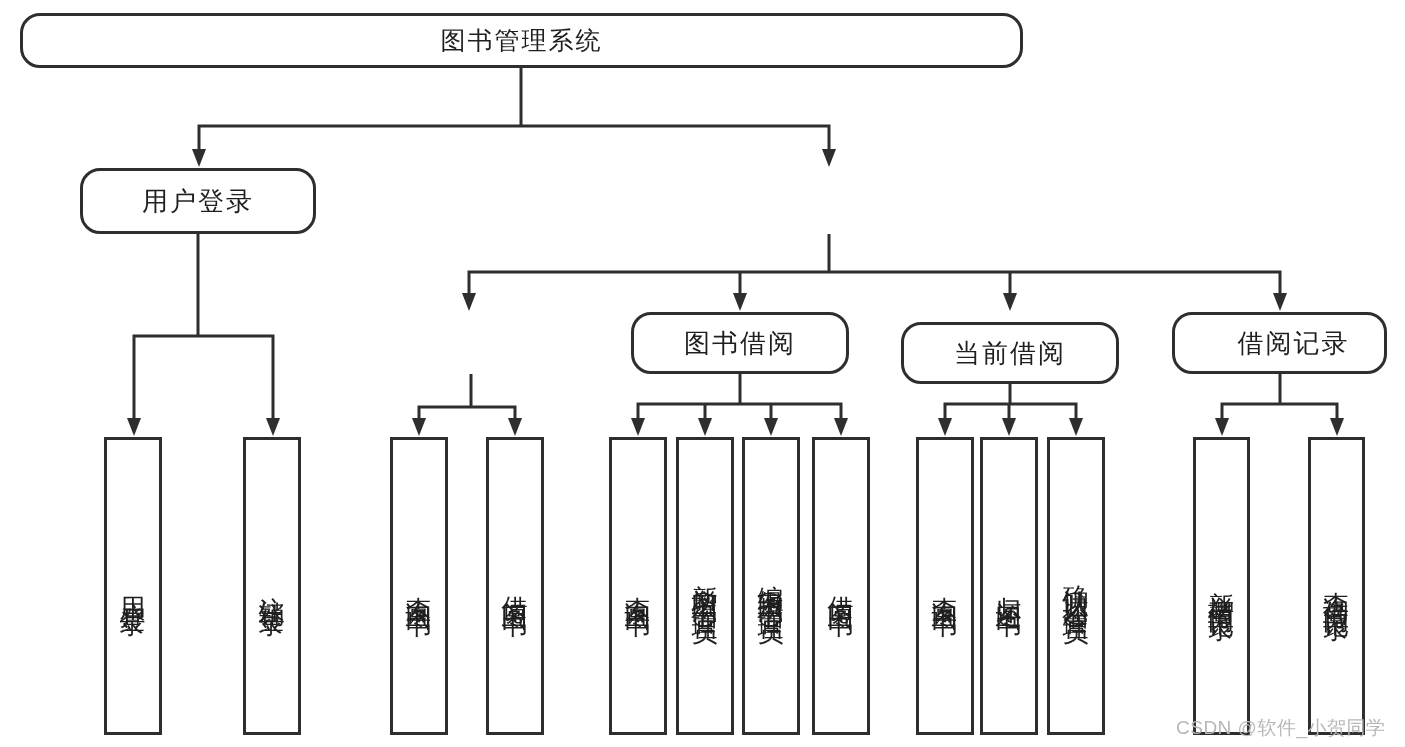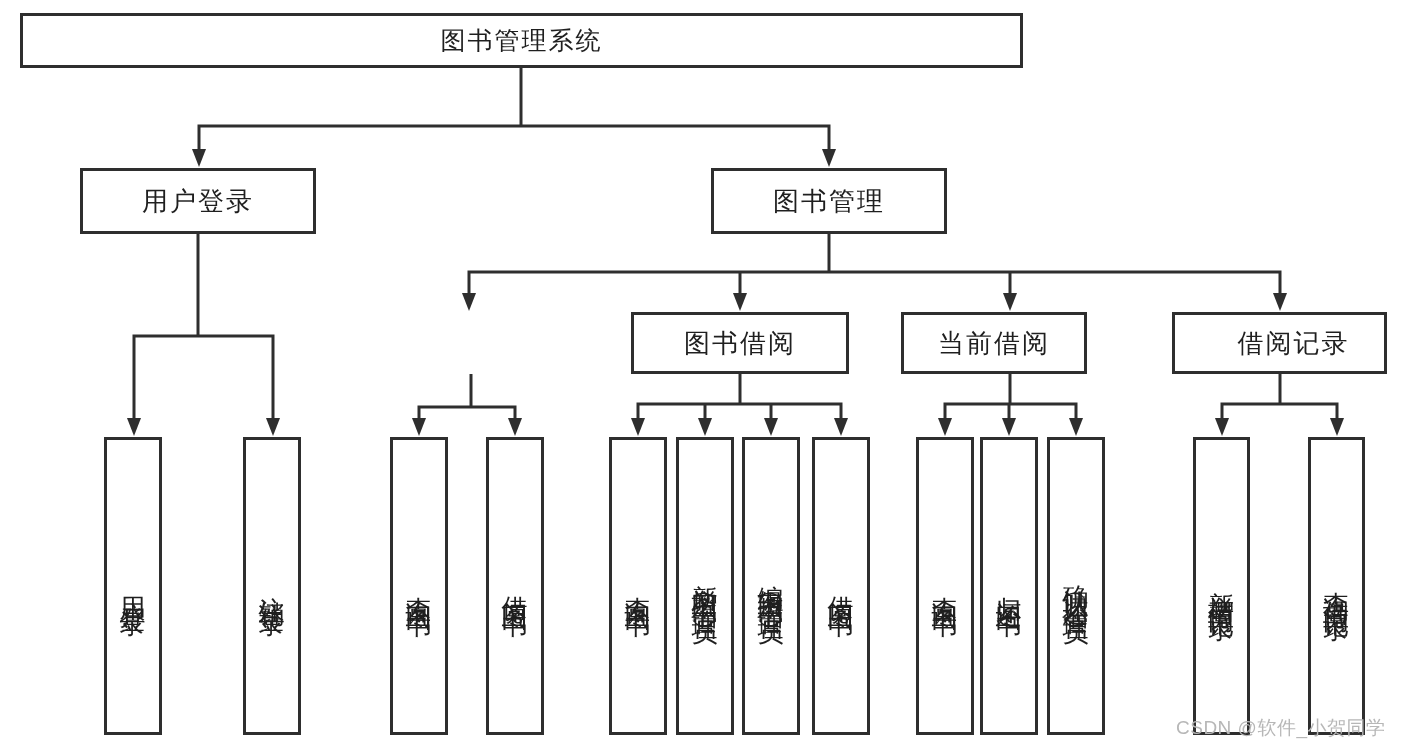--- a/index.html
+++ b/index.html
@@ -16,21 +16,21 @@
     color:var(--text);
   }
   #stage{position:absolute;inset:0;width:1405px;height:747px;}
   #wires{position:absolute;left:0;top:0;width:1405px;height:747px;pointer-events:none;}
   .node{
     position:absolute;box-sizing:border-box;background:#fff;
     border:3px solid var(--border);
     display:flex;align-items:center;justify-content:center;
     color:var(--text);
   }
-  .hnode{font-size:26px;letter-spacing:2px;white-space:nowrap;}
+  .hnode{font-size:26px;letter-spacing:2px;white-space:nowrap;border-radius:20px;}
   .root{font-size:25px;}
   .vnode{
     width:58px;top:437px;height:298px;
     writing-mode:vertical-rl;text-orientation:mixed;
     font-size:26px;letter-spacing:5px;line-height:1;
     text-align:center;
   }
   .watermark{
     position:absolute;left:1176px;top:715px;width:224px;
     font-size:19px;color:var(--wm);white-space:nowrap;
@@ -90,24 +90,23 @@
       <polygon points="1002,418 1016,418 1009,436"></polygon>
       <polygon points="1069,418 1083,418 1076,436"></polygon>
       <polygon points="1215,418 1229,418 1222,436"></polygon>
       <polygon points="1330,418 1344,418 1337,436"></polygon>
     </g>
   </svg>
 
   <div class="node hnode root" style="left:20px;top:13px;width:1003px;height:55px;">图书管理系统</div>
 
   <div class="node hnode" style="left:80px;top:168px;width:236px;height:66px;">用户登录</div>
-  <div class="node hnode" style="left:711px;top:168px;width:236px;height:66px;">图书管理</div>
 
   <div class="node hnode" style="left:631px;top:312px;width:218px;height:62px;">图书借阅</div>
-  <div class="node hnode" style="left:901px;top:312px;width:186px;height:62px;">当前借阅</div>
+  <div class="node hnode" style="left:901px;top:322px;width:218px;height:62px;">当前借阅</div>
   <div class="node hnode" style="left:1172px;top:312px;width:215px;height:62px;padding-left:28px;">借阅记录</div>
 
   <div class="node vnode" style="left:104px;">用户登录</div>
   <div class="node vnode" style="left:243px;">注销登录</div>
 
   <div class="node vnode" style="left:390px;">查询图书</div>
   <div class="node vnode" style="left:486px;">借阅图书</div>
 
   <div class="node vnode" style="left:609px;">查询图书</div>
   <div class="node vnode" style="left:676px;">新增图书（管理员）</div>

